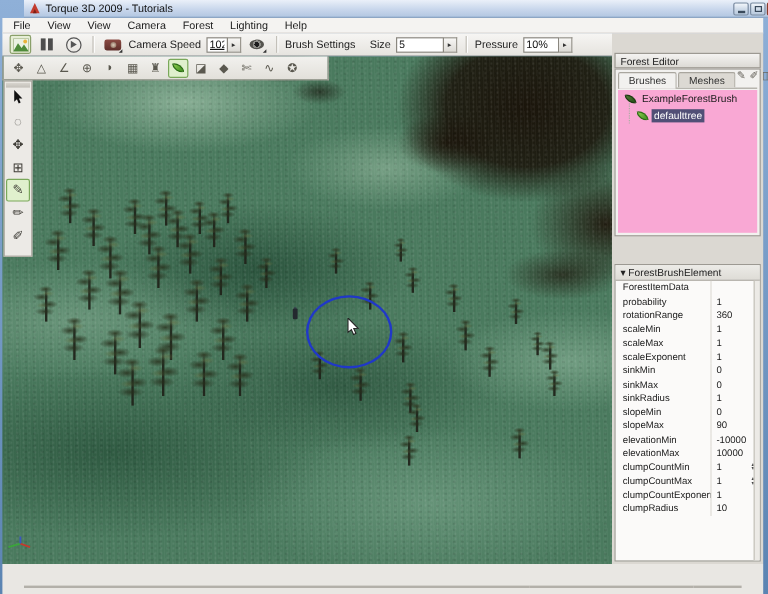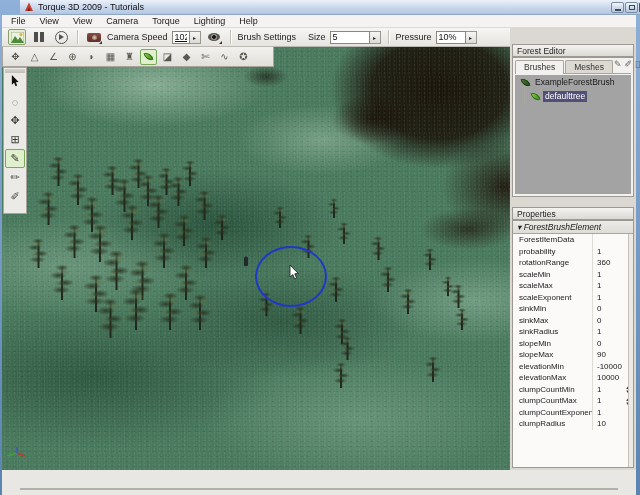--- a/index.html
+++ b/index.html
@@ -98,28 +98,28 @@
   
   .rightpanel{position:absolute;left:510px;top:28px;width:126px;height:442px;background:#dbd8d2;}
   .sec-header{position:absolute;left:2px;width:122px;height:13px;background:linear-gradient(#f4f3f1,#dcdad5);
     border:1px solid #9c9992;font-size:8.5px;color:#222;line-height:12px;padding-left:4px;}
   .fe-box{position:absolute;left:2px;top:29px;width:122px;height:140px;background:#f2f1ef;border:1px solid #9c9992;}
   .tabs{position:absolute;left:2px;top:2px;right:2px;height:14px;display:flex;align-items:flex-end;border-bottom:1px solid #a9a69e;}
   .tab{font-size:8.5px;padding:1px 8px 1px;border:1px solid #a9a69e;border-bottom:none;border-radius:2px 2px 0 0;background:#dcd9d3;color:#333;margin-right:1px;}
   .tab.active{background:#f2f1ef;position:relative;top:1px;padding-bottom:2px;}
   .tab-actions{margin-left:auto;display:flex;gap:3px;align-items:center;padding-bottom:2px;}
   .tab-actions .act{font-size:9px;color:#6a675f;line-height:9px;}
-  .fe-list{position:absolute;left:2px;top:17px;right:2px;bottom:2px;background:#a3a3a3;}
+  .fe-list{position:absolute;left:2px;top:17px;right:2px;bottom:2px;background:#f9a8d4;}
   .tree-guide{position:absolute;left:9px;top:6px;height:22px;border-left:1px dotted #b0ada5;}
   .tree-item{display:flex;align-items:center;height:14px;font-size:8.5px;color:#1a1a1a;gap:3px;}
   .tree-item .lbl{padding:0 2px;line-height:11px;}
   .tree-item.selected .lbl{background:#514f76;color:#fff;}
 
   .props-box{position:absolute;left:2px;top:192px;width:122px;height:248px;background:#fbfaf9;border:1px solid #9c9992;}
-  .group-header{height:13px;background:linear-gradient(#ecebe7,#deDCd6);border-bottom:1px solid #a9a69e;font-size:8.5px;color:#222;line-height:12px;padding-left:4px;font-style:italic;}
+  .group-header{height:13px;background:linear-gradient(#ecebe7,#deDCd6);border-bottom:1px solid #a9a69e;font-size:8.5px;color:#222;line-height:12px;padding-left:4px;}
   .prop-row{display:flex;height:11.5px;align-items:flex-start;position:relative;}
   .prop-name{width:80px;font-size:8px;color:#1a1a1a;padding-left:6px;white-space:nowrap;overflow:hidden;border-right:1px solid #dedcd6;height:100%;line-height:11.5px;}
   .prop-value{flex:1;font-size:8px;color:#1a1a1a;padding-left:4px;white-space:nowrap;overflow:hidden;line-height:11.5px;position:relative;}
   .pspin{position:absolute;right:2px;top:1px;width:7px;height:9px;display:flex;flex-direction:column;align-items:center;justify-content:center;color:#444;}
   .pspin span{font-size:5px;line-height:4px;}
   .props-scroll{position:absolute;right:0;top:13px;bottom:0;width:5px;background:#eceae6;border-left:1px solid #c5c2bb;}
 
   
   .statusbar{position:absolute;left:2px;top:470px;width:634px;height:20px;background:#e9e7e3;display:flex;padding:18px;}
   .seg{border:1px solid #b3b0a9;background:linear-gradient(#f4f3f1,#e9e7e3);display:flex;align-items:center;padding:0 5px;font-size:8.5px;color:#222;white-space:nowrap;overflow:hidden;}
@@ -149,21 +149,21 @@
           <span>×</span>
         </div>
     </div>
   </div>
 
   <div class="menubar" id="menubar">
       <div class="menu-item">File</div>
       <div class="menu-item">View</div>
       <div class="menu-item">View</div>
       <div class="menu-item">Camera</div>
-      <div class="menu-item">Torque</div>
+      <div class="menu-item">Forest</div>
       <div class="menu-item">Lighting</div>
       <div class="menu-item">Help</div>
     </div>
 
   <div class="toolbar1">
     <div class="tb-btn active">
       <svg width="13" height="11" viewBox="0 0 13 11">
         <rect width="13" height="11" fill="#eaf1e2" stroke="#8aa06a" stroke-width="0.8"></rect>
         <polygon points="0,11 4,4 7,8 9,5 13,11" fill="#4e8b3a"></polygon>
         <circle cx="10" cy="2.6" r="1.6" fill="#e8b33a"></circle>
@@ -501,21 +501,20 @@
       <div class="tree-item" style="padding-left: 6px;">
             <span class="leaf-shape dark"></span>
             <span class="lbl">ExampleForestBrush</span>
           </div>
           <div class="tree-item selected" style="padding-left: 16px;">
             <span class="leaf-shape"></span>
             <span class="lbl">defaulttree</span>
           </div>
         </div>
     </div>
-    <div class="sec-header" style="top:179px">Properties</div>
     <div class="props-box">
       <div class="group-header">▾ <span>ForestBrushElement</span></div>
       <div id="propRows">
           <div class="prop-row">
             <div class="prop-name">ForestItemData</div>
             <div class="prop-value"></div>
           </div>
           <div class="prop-row">
             <div class="prop-name">probability</div>
             <div class="prop-value"><span>1</span></div>

